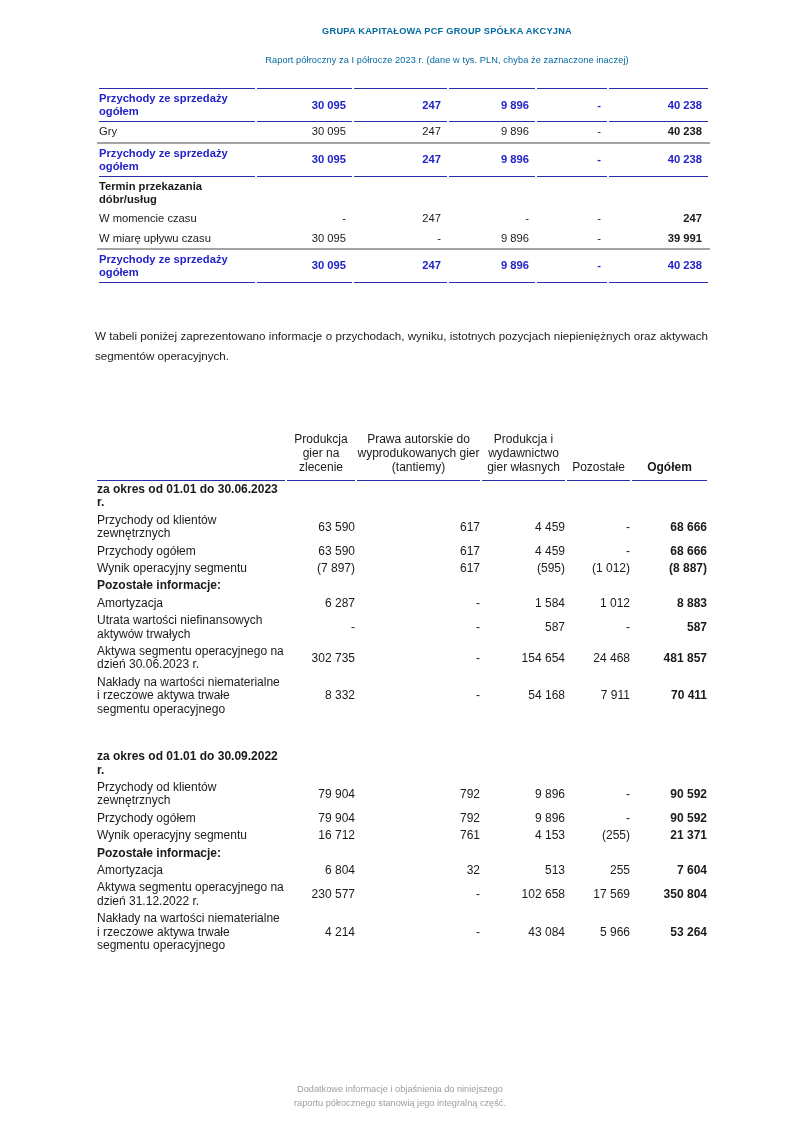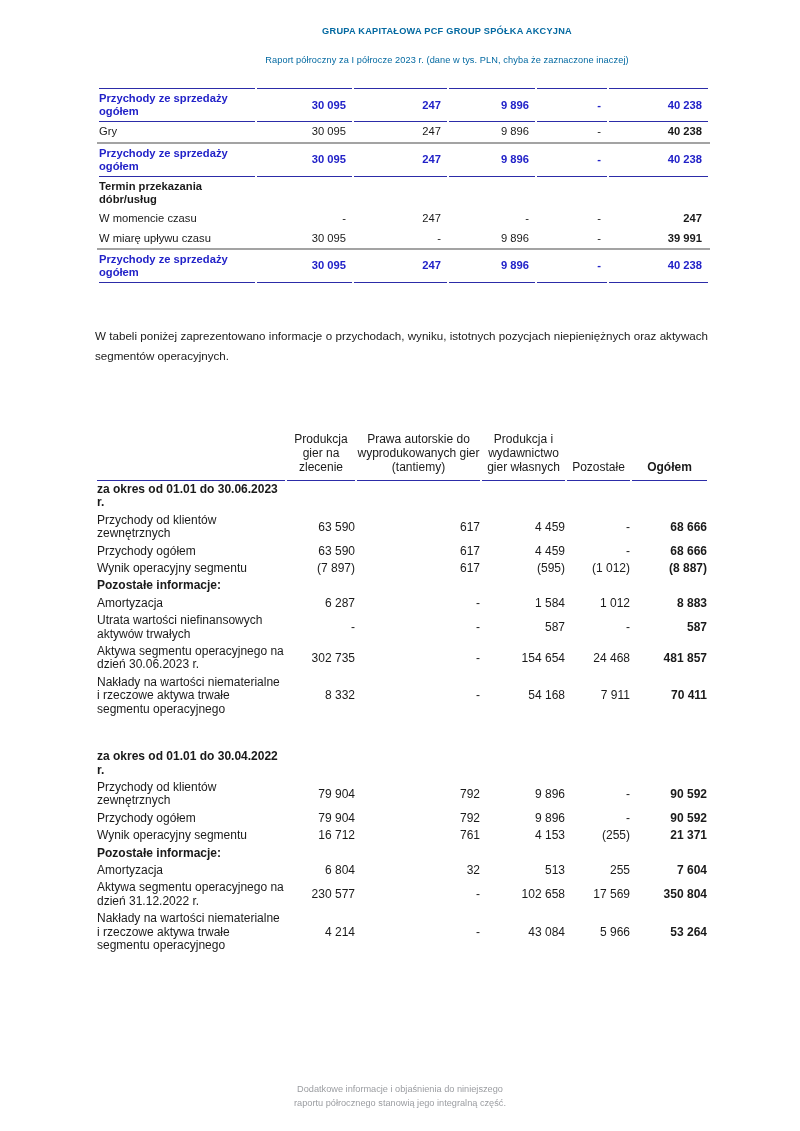--- a/index.html
+++ b/index.html
@@ -322,21 +322,21 @@
         </tr>
         <tr class="spacer-row">
           <td></td>
           <td></td>
           <td></td>
           <td></td>
           <td></td>
           <td></td>
         </tr>
         <tr>
-          <td class="label bold">za okres od 01.01 do 30.04.2022 r.</td>
+          <td class="label bold">za okres od 01.01 do 30.09.2022 r.</td>
           <td class="num"></td>
           <td class="num"></td>
           <td class="num"></td>
           <td class="num"></td>
           <td class="num bold"></td>
         </tr>
         <tr>
           <td class="label">Przychody od klientów zewnętrznych</td>
           <td class="num">79 904</td>
           <td class="num">792</td>

